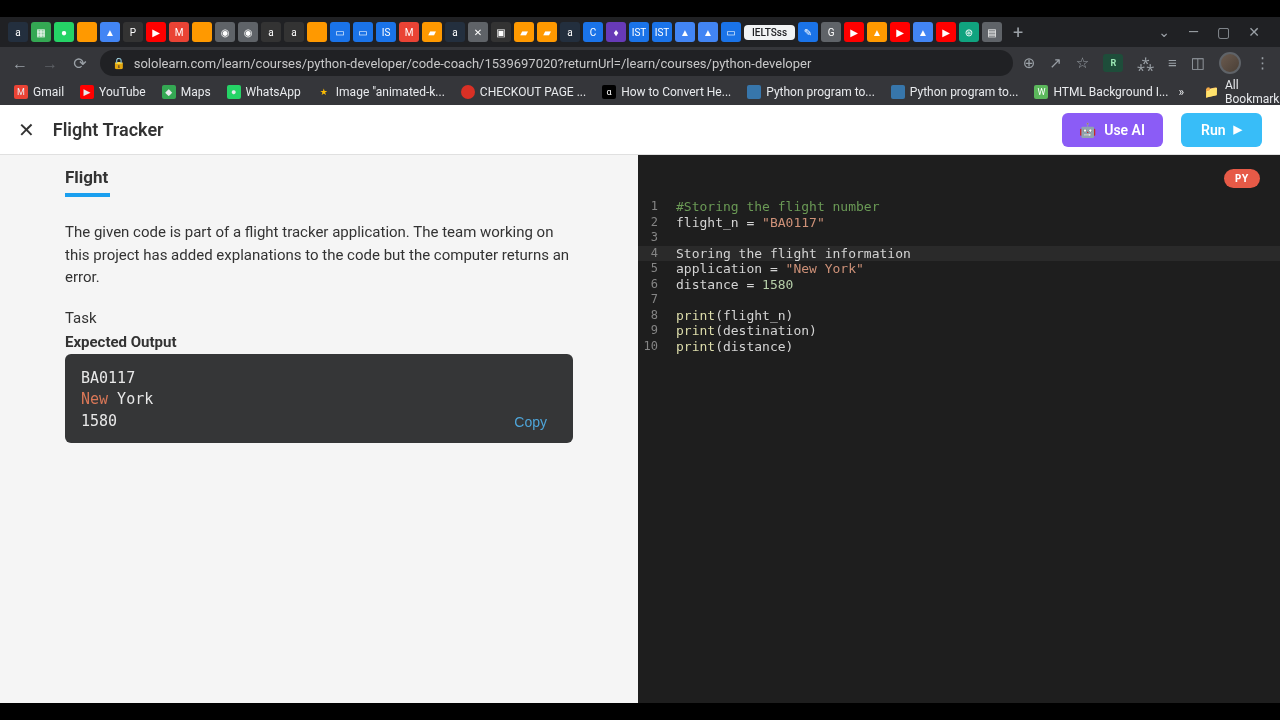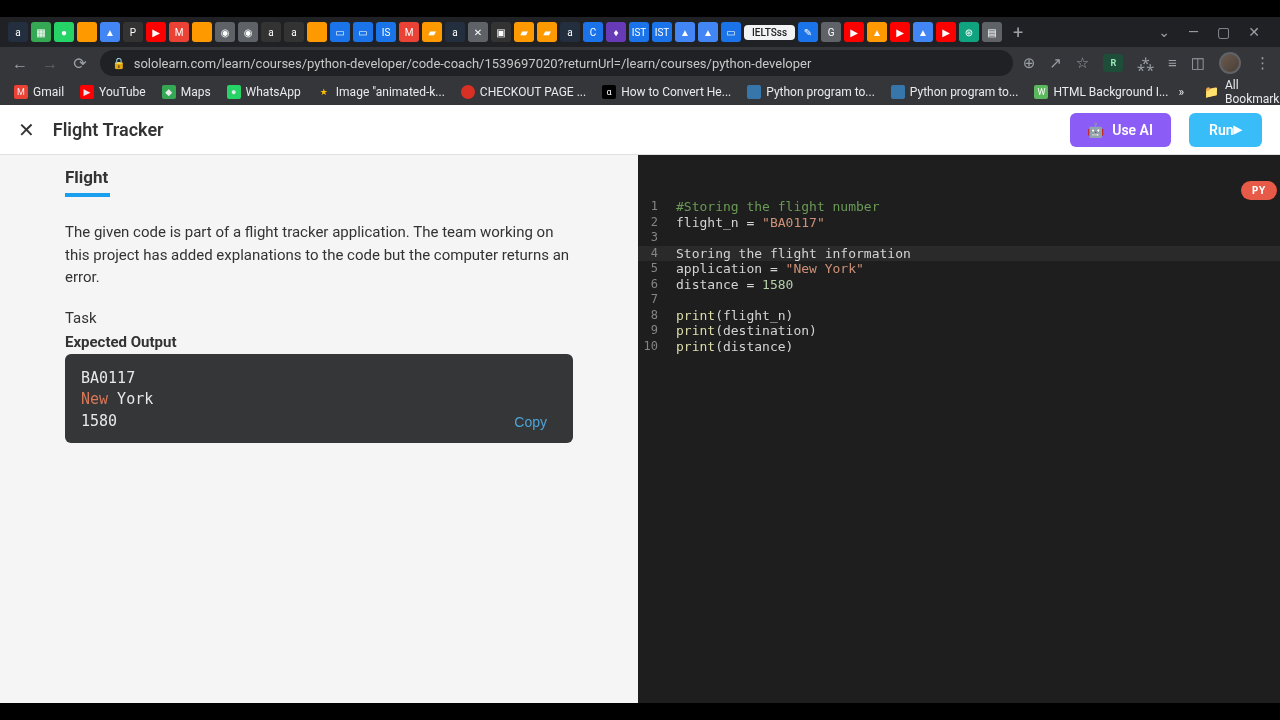--- a/index.html
+++ b/index.html
@@ -55,42 +55,42 @@
 .bm-more { margin-left: auto; display: flex; align-items: center; gap: 6px; }
 .bm-folder { color: #f1c232; }
 
 
 .app { background: #fff; height: 598px; display: flex; flex-direction: column; }
 .app-header { height: 50px; border-bottom: 1px solid #e0e0e0; display: flex; align-items: center; padding: 0 18px; gap: 18px; }
 .close-x { font-size: 20px; color: #333; cursor: pointer; font-weight: 300; }
 .app-title { font-size: 18px; font-weight: 600; color: #333; flex: 1; }
 .use-ai-btn { background: #8b5cf6; color: #fff; padding: 9px 18px; border-radius: 6px; font-weight: 600; font-size: 14px; display: flex; align-items: center; gap: 7px; cursor: pointer; }
 .ai-icon { font-size: 14px; }
-.run-btn { background: #38bdf8; color: #fff; padding: 9px 20px; border-radius: 6px; font-weight: 600; font-size: 14px; display: flex; align-items: center; cursor: pointer; }
+.run-btn { background: #38bdf8; color: #fff; padding: 9px 20px; border-radius: 6px; font-weight: 600; font-size: 14px; display: flex; align-items: center; gap: 8px; cursor: pointer; }
 .run-tri { font-size: 11px; }
 
 .split { flex: 1; display: flex; overflow: hidden; }
 .problem-pane { width: 638px; background: #f5f5f5; overflow-y: auto; }
 .tab-hdr { padding: 12px 65px 0; }
 .prob-tab { font-size: 17px; font-weight: 700; color: #333; display: inline-block; padding-bottom: 10px; position: relative; }
 .prob-tab::after { content:''; position: absolute; left: 0; right: -2px; bottom: 0; height: 4px; background: #1a9fef; }
 .prob-body { padding: 24px 65px; font-size: 15px; color: #333; line-height: 1.5; }
 .prob-text { margin-bottom: 18px; }
 .task-label { font-weight: 400; margin-bottom: 2px; }
 .task-text { margin-bottom: 22px; }
 .expected-label { font-weight: 700; }
 .output-box { background: #353637; border-radius: 6px; padding: 14px 16px 10px; position: relative; font-family: 'Menlo', 'Consolas', monospace; font-size: 15px; line-height: 1.45; }
 .out-line1 { color: #e8e8e8; }
 .out-new { color: #d97757; }
 .out-york { color: #e8e8e8; }
 .out-num { color: #e8e8e8; }
 .copy-btn { position: absolute; right: 26px; bottom: 10px; color: #4ea5d9; font-size: 14px; cursor: pointer; font-family: -apple-system, sans-serif; }
 
 .editor-pane { flex: 1; background: #1e1e1e; position: relative; font-family: 'Menlo', 'Consolas', monospace; font-size: 13px; padding-top: 44px; }
-.lang-badge { position: absolute; top: 14px; right: 3px; background: #e65a47; color: #fff; padding: 3px 11px; border-radius: 10px; font-size: 11px; font-weight: 700; letter-spacing: 0.5px; margin-top: 12px; }
+.lang-badge { position: absolute; top: 14px; right: 20px; background: #e65a47; color: #fff; padding: 3px 11px; border-radius: 10px; font-size: 11px; font-weight: 700; letter-spacing: 0.5px; }
 .code-lines { }
 .code-line { display: flex; height: 15.5px; line-height: 15.5px; }
 .code-line.current { background: #2a2a2a; }
 .ln { width: 38px; text-align: right; color: #858585; padding-right: 18px; user-select: none; font-size: 12px; }
 .ct { flex: 1; white-space: pre; color: #d4d4d4; }
 .tk-comment { color: #6a9955; }
 .tk-string { color: #ce9178; }
 .tk-number { color: #b5cea8; }
 .tk-func { color: #dcdcaa; }
 </style>

